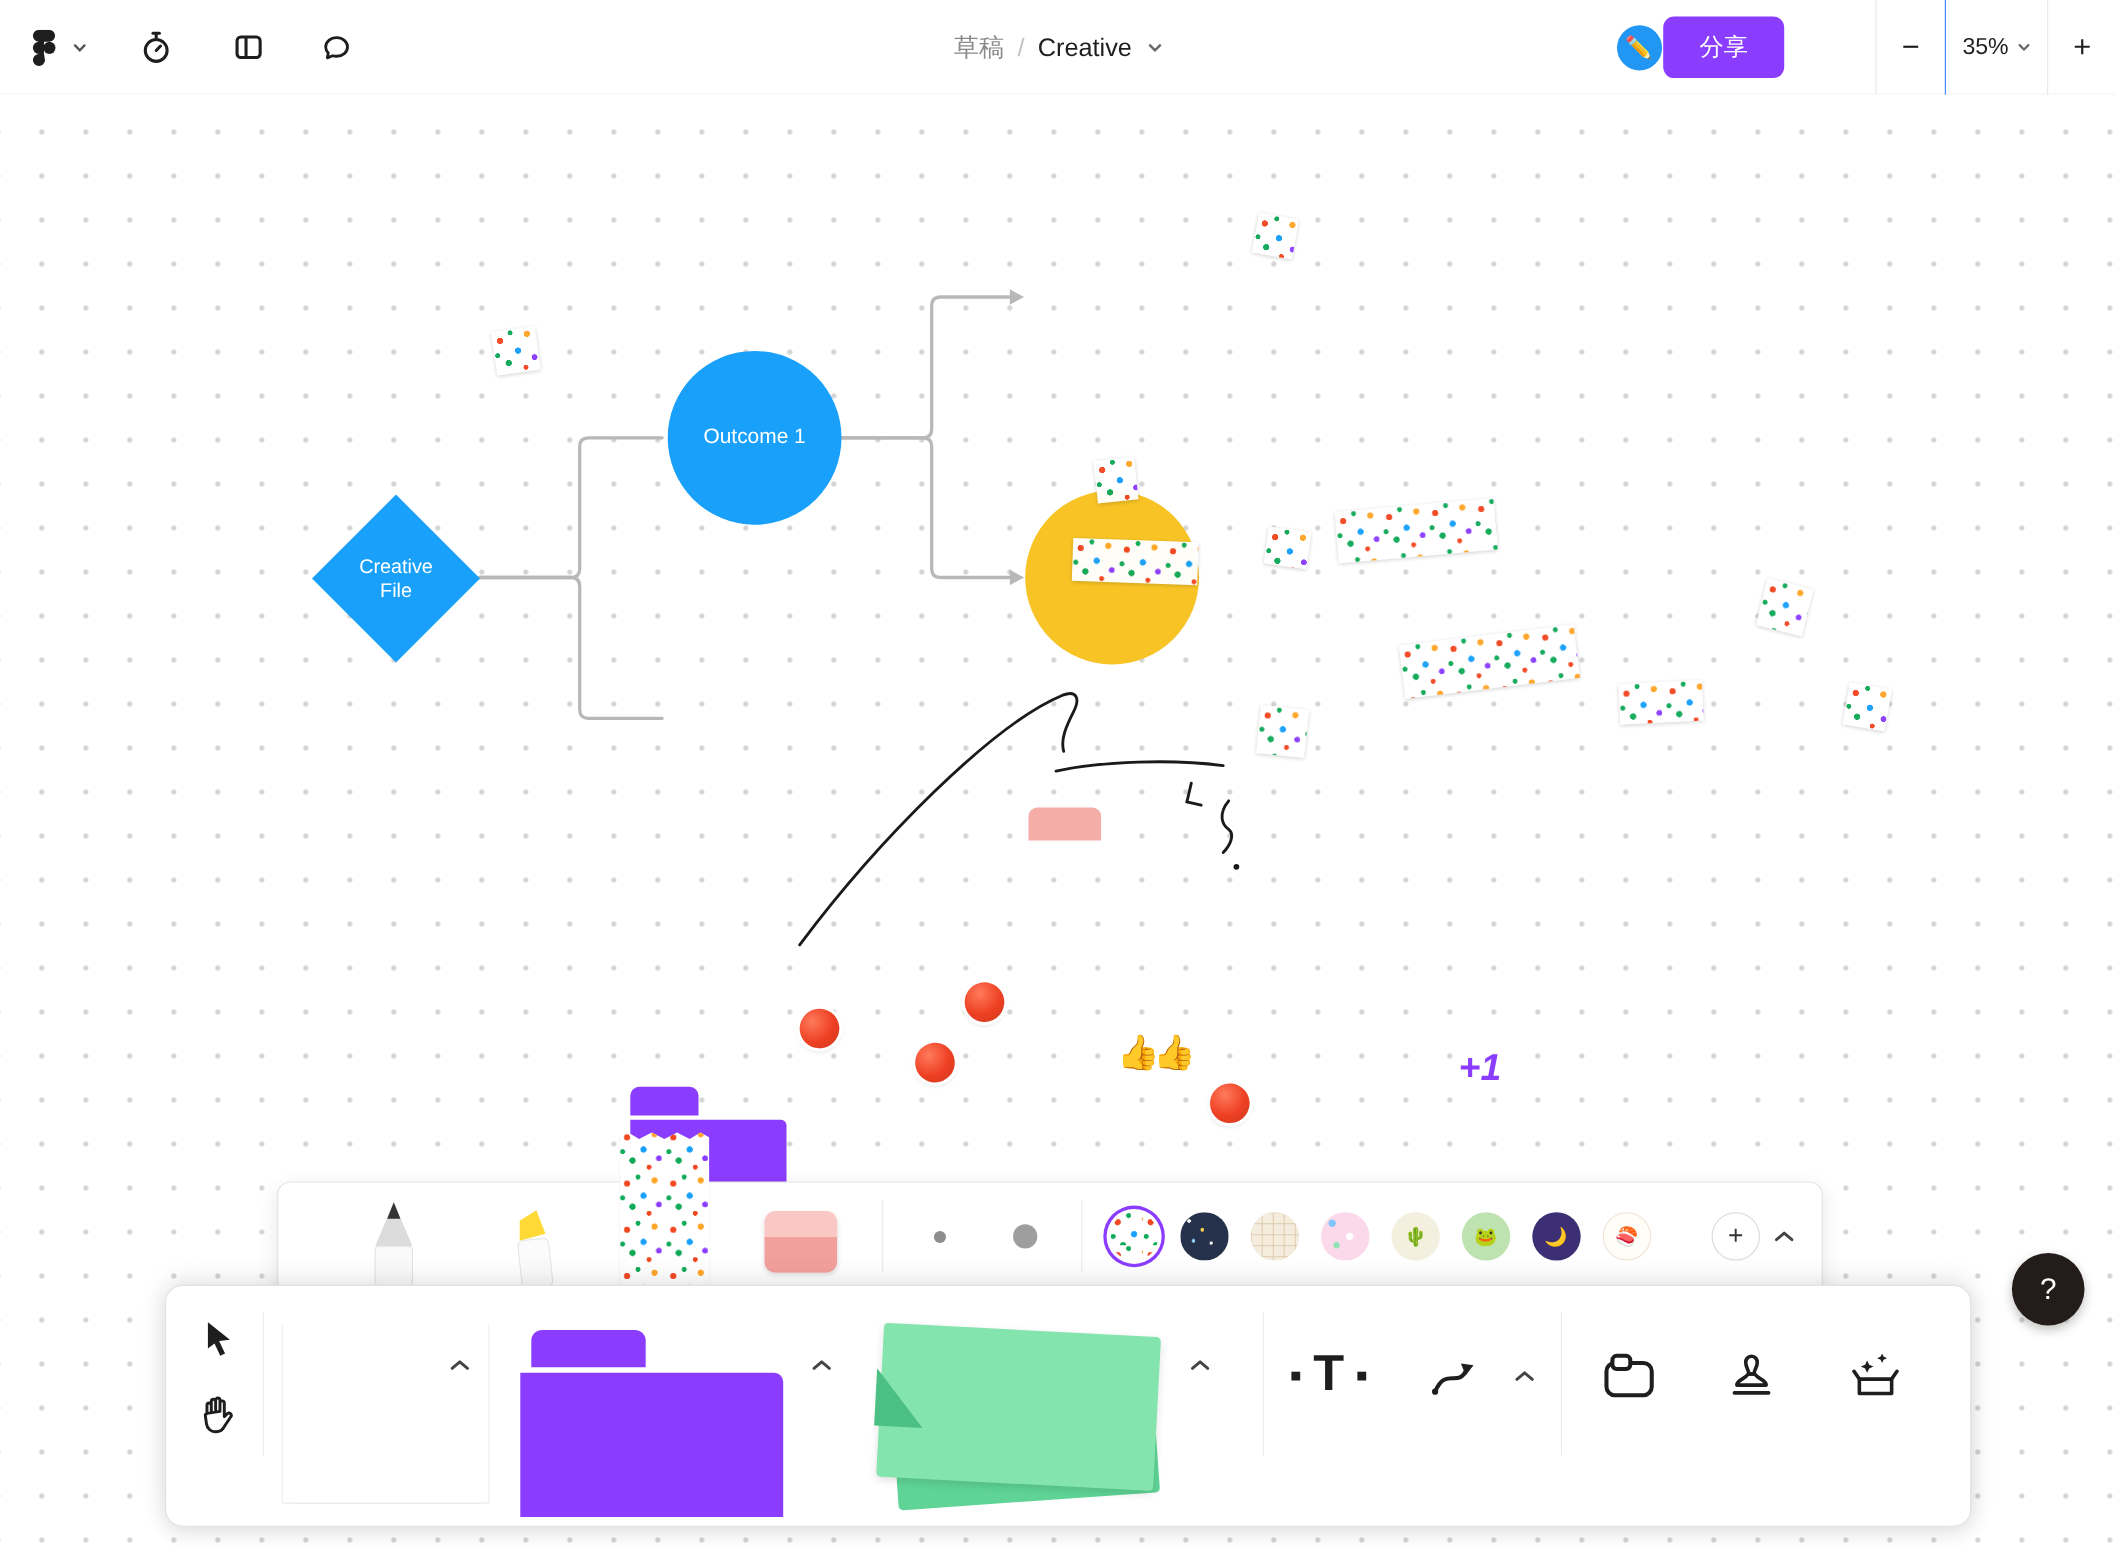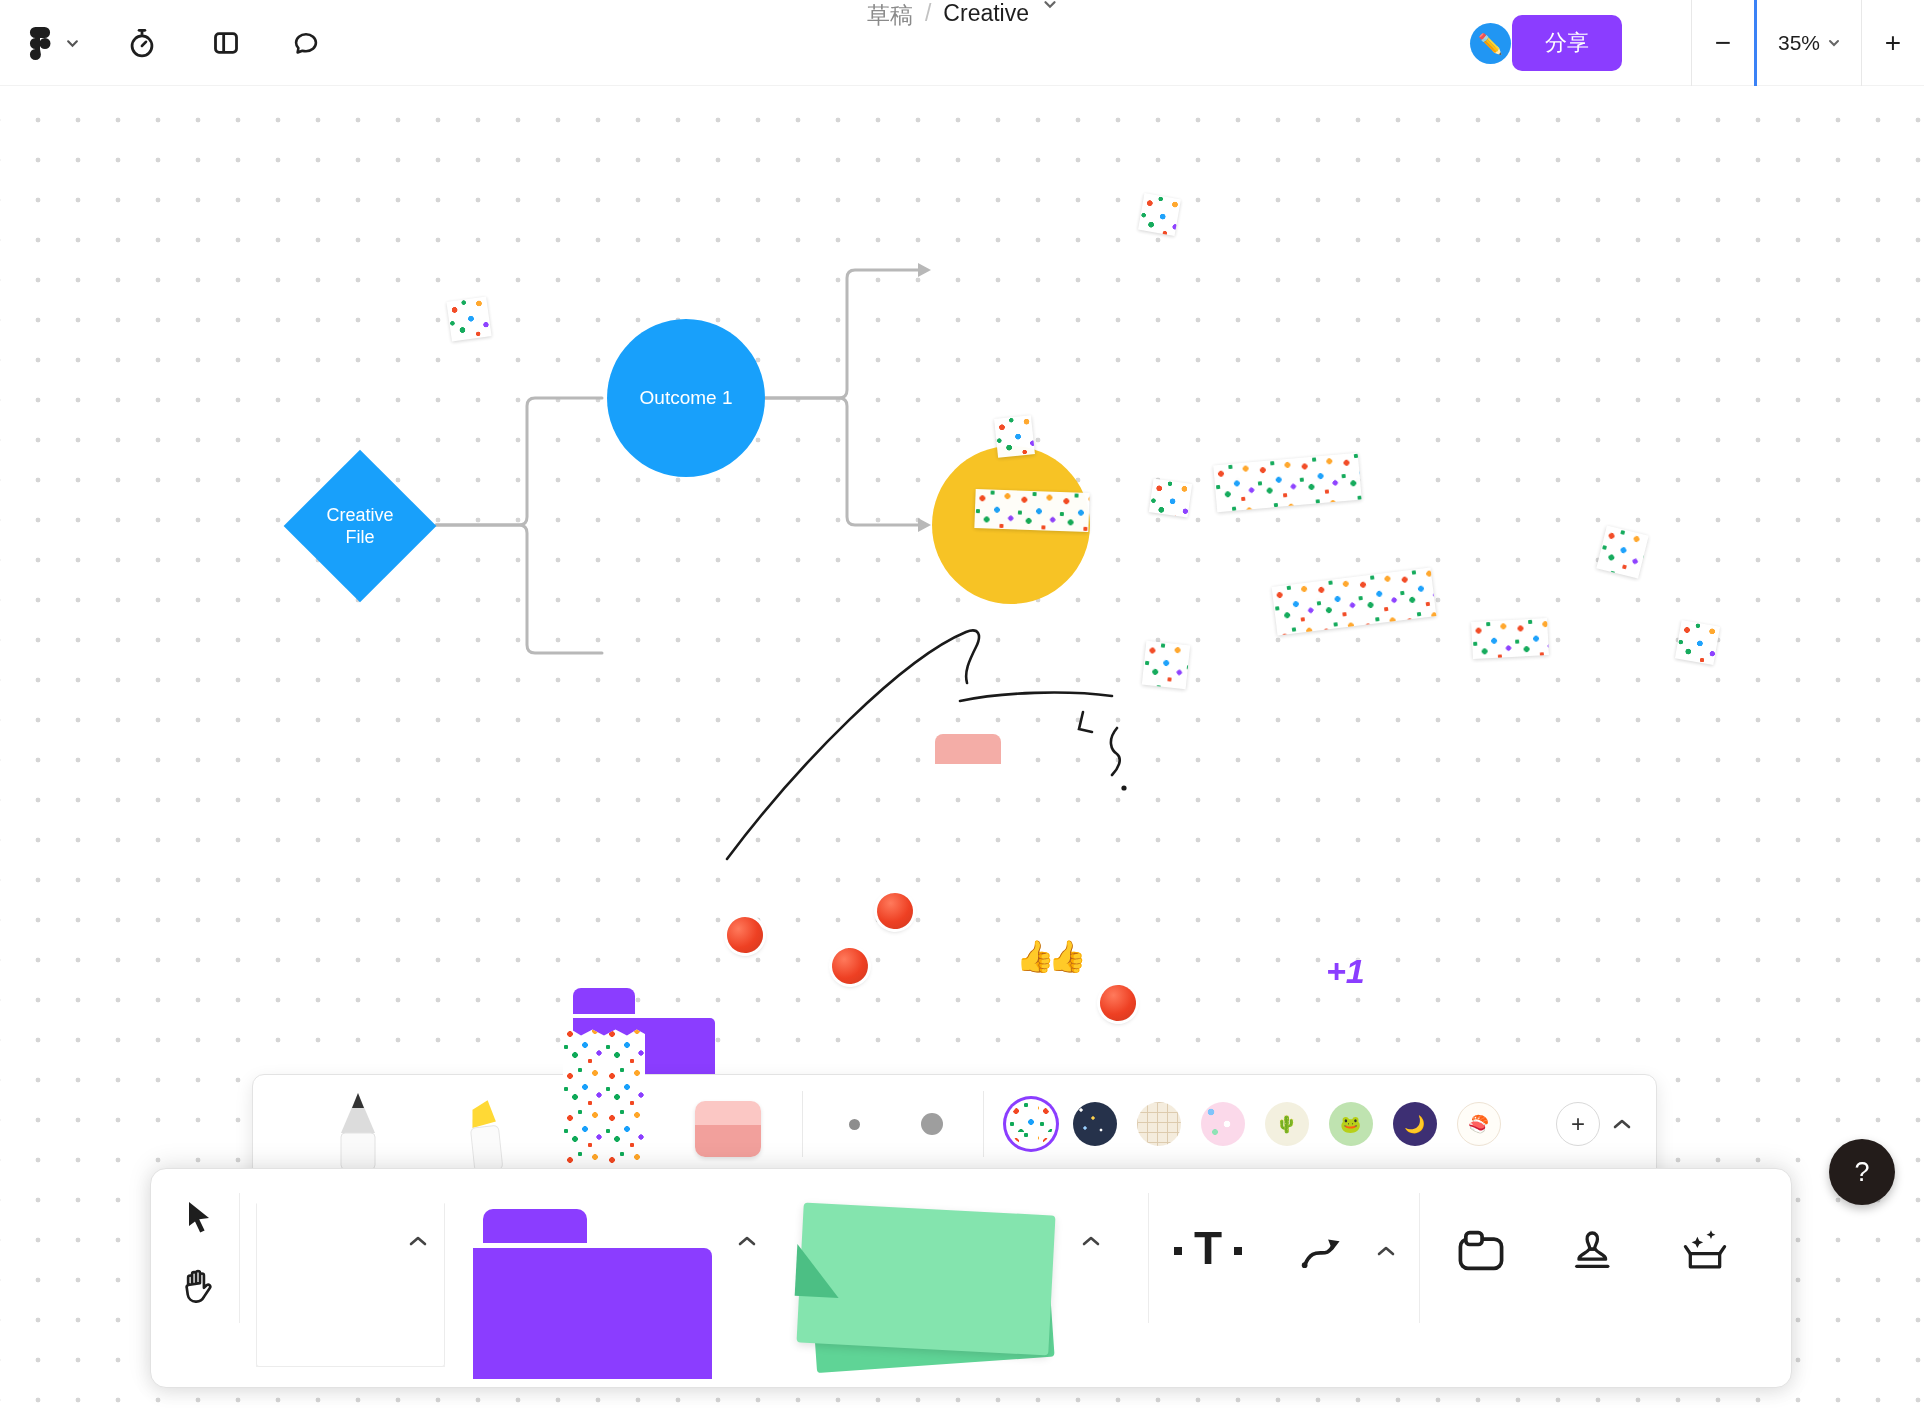--- a/index.html
+++ b/index.html
@@ -9,33 +9,33 @@
 
   
   .topbar { position:absolute; left:0; top:0; right:0; height:86px; background:#fff; z-index:60;
             border-bottom:1px solid rgba(0,0,0,.05); }
   .tb-icon { position:absolute; top:0; height:86px; display:flex; align-items:center; justify-content:center; cursor:pointer; }
   .tb-logo { left:20px; width:40px; }
   .tb-logo-chev { left:60px; width:24px; }
   .tb-timer { left:118px; width:48px; }
   .tb-template { left:202px; width:48px; }
   .tb-chat { left:282px; width:48px; }
-  .breadcrumb { position:absolute; left:0; right:0; top:0; height:86px; display:flex; align-items:flex-start; justify-content:center; gap:12px; font-size:23px; }
+  .breadcrumb { position:absolute; left:0; right:0; top:0; height:86px; display:flex; align-items:center; justify-content:center; gap:12px; font-size:23px; }
   .bc-folder { color:#8a8a8a; }
   .bc-sep { color:#c2c2c2; }
   .bc-title { color:#1e1e1e; }
   .bc-chev { margin-left:2px; display:flex; align-items:center; }
   .avatar { position:absolute; left:1470px; top:23px; width:41px; height:41px; border-radius:50%;
             background:#2196f3; display:flex; align-items:center; justify-content:center; font-size:20px; }
   .share-btn { position:absolute; left:1512px; top:15px; width:110px; height:56px; border:none; border-radius:10px;
                background:#8b3dff; color:#fff; font-size:22px; font-family:"Liberation Sans",sans-serif; cursor:pointer; }
   .zoom-group { position:absolute; right:0; top:0; height:86px; display:flex; align-items:stretch; }
   .zoom-minus, .zoom-plus { width:62px; display:flex; align-items:center; justify-content:center; font-size:28px; color:#1e1e1e; cursor:pointer; }
-  .zoom-value { width:108px; display:flex; align-items:center; justify-content:center; gap:8px; font-size:21px;
-                border-left:3px solid #3b82f6; border-right:1px solid #e8e8e8; cursor:pointer; }
+  .zoom-value { width:94px; display:flex; align-items:center; justify-content:center; gap:8px; font-size:21px;
+                border-left:1px solid #3b82f6; border-right:1px solid #e8e8e8; cursor:pointer; }
   .zoom-group { border-left:1px solid #e8e8e8; }
 
   
   .canvas { position:absolute; left:0; top:86px; right:0; bottom:0;
             background-image:radial-gradient(circle, #d5d5d5 2.1px, transparent 2.7px);
             background-size:40px 40px; background-position:18px 14px; }
   .overlay-svg { position:absolute; left:0; top:0; z-index:3; }
   .scribble-svg { position:absolute; left:0; top:0; z-index:5; pointer-events:none; }
 
   .circle { position:absolute; width:158px; height:158px; border-radius:50%; z-index:4;

